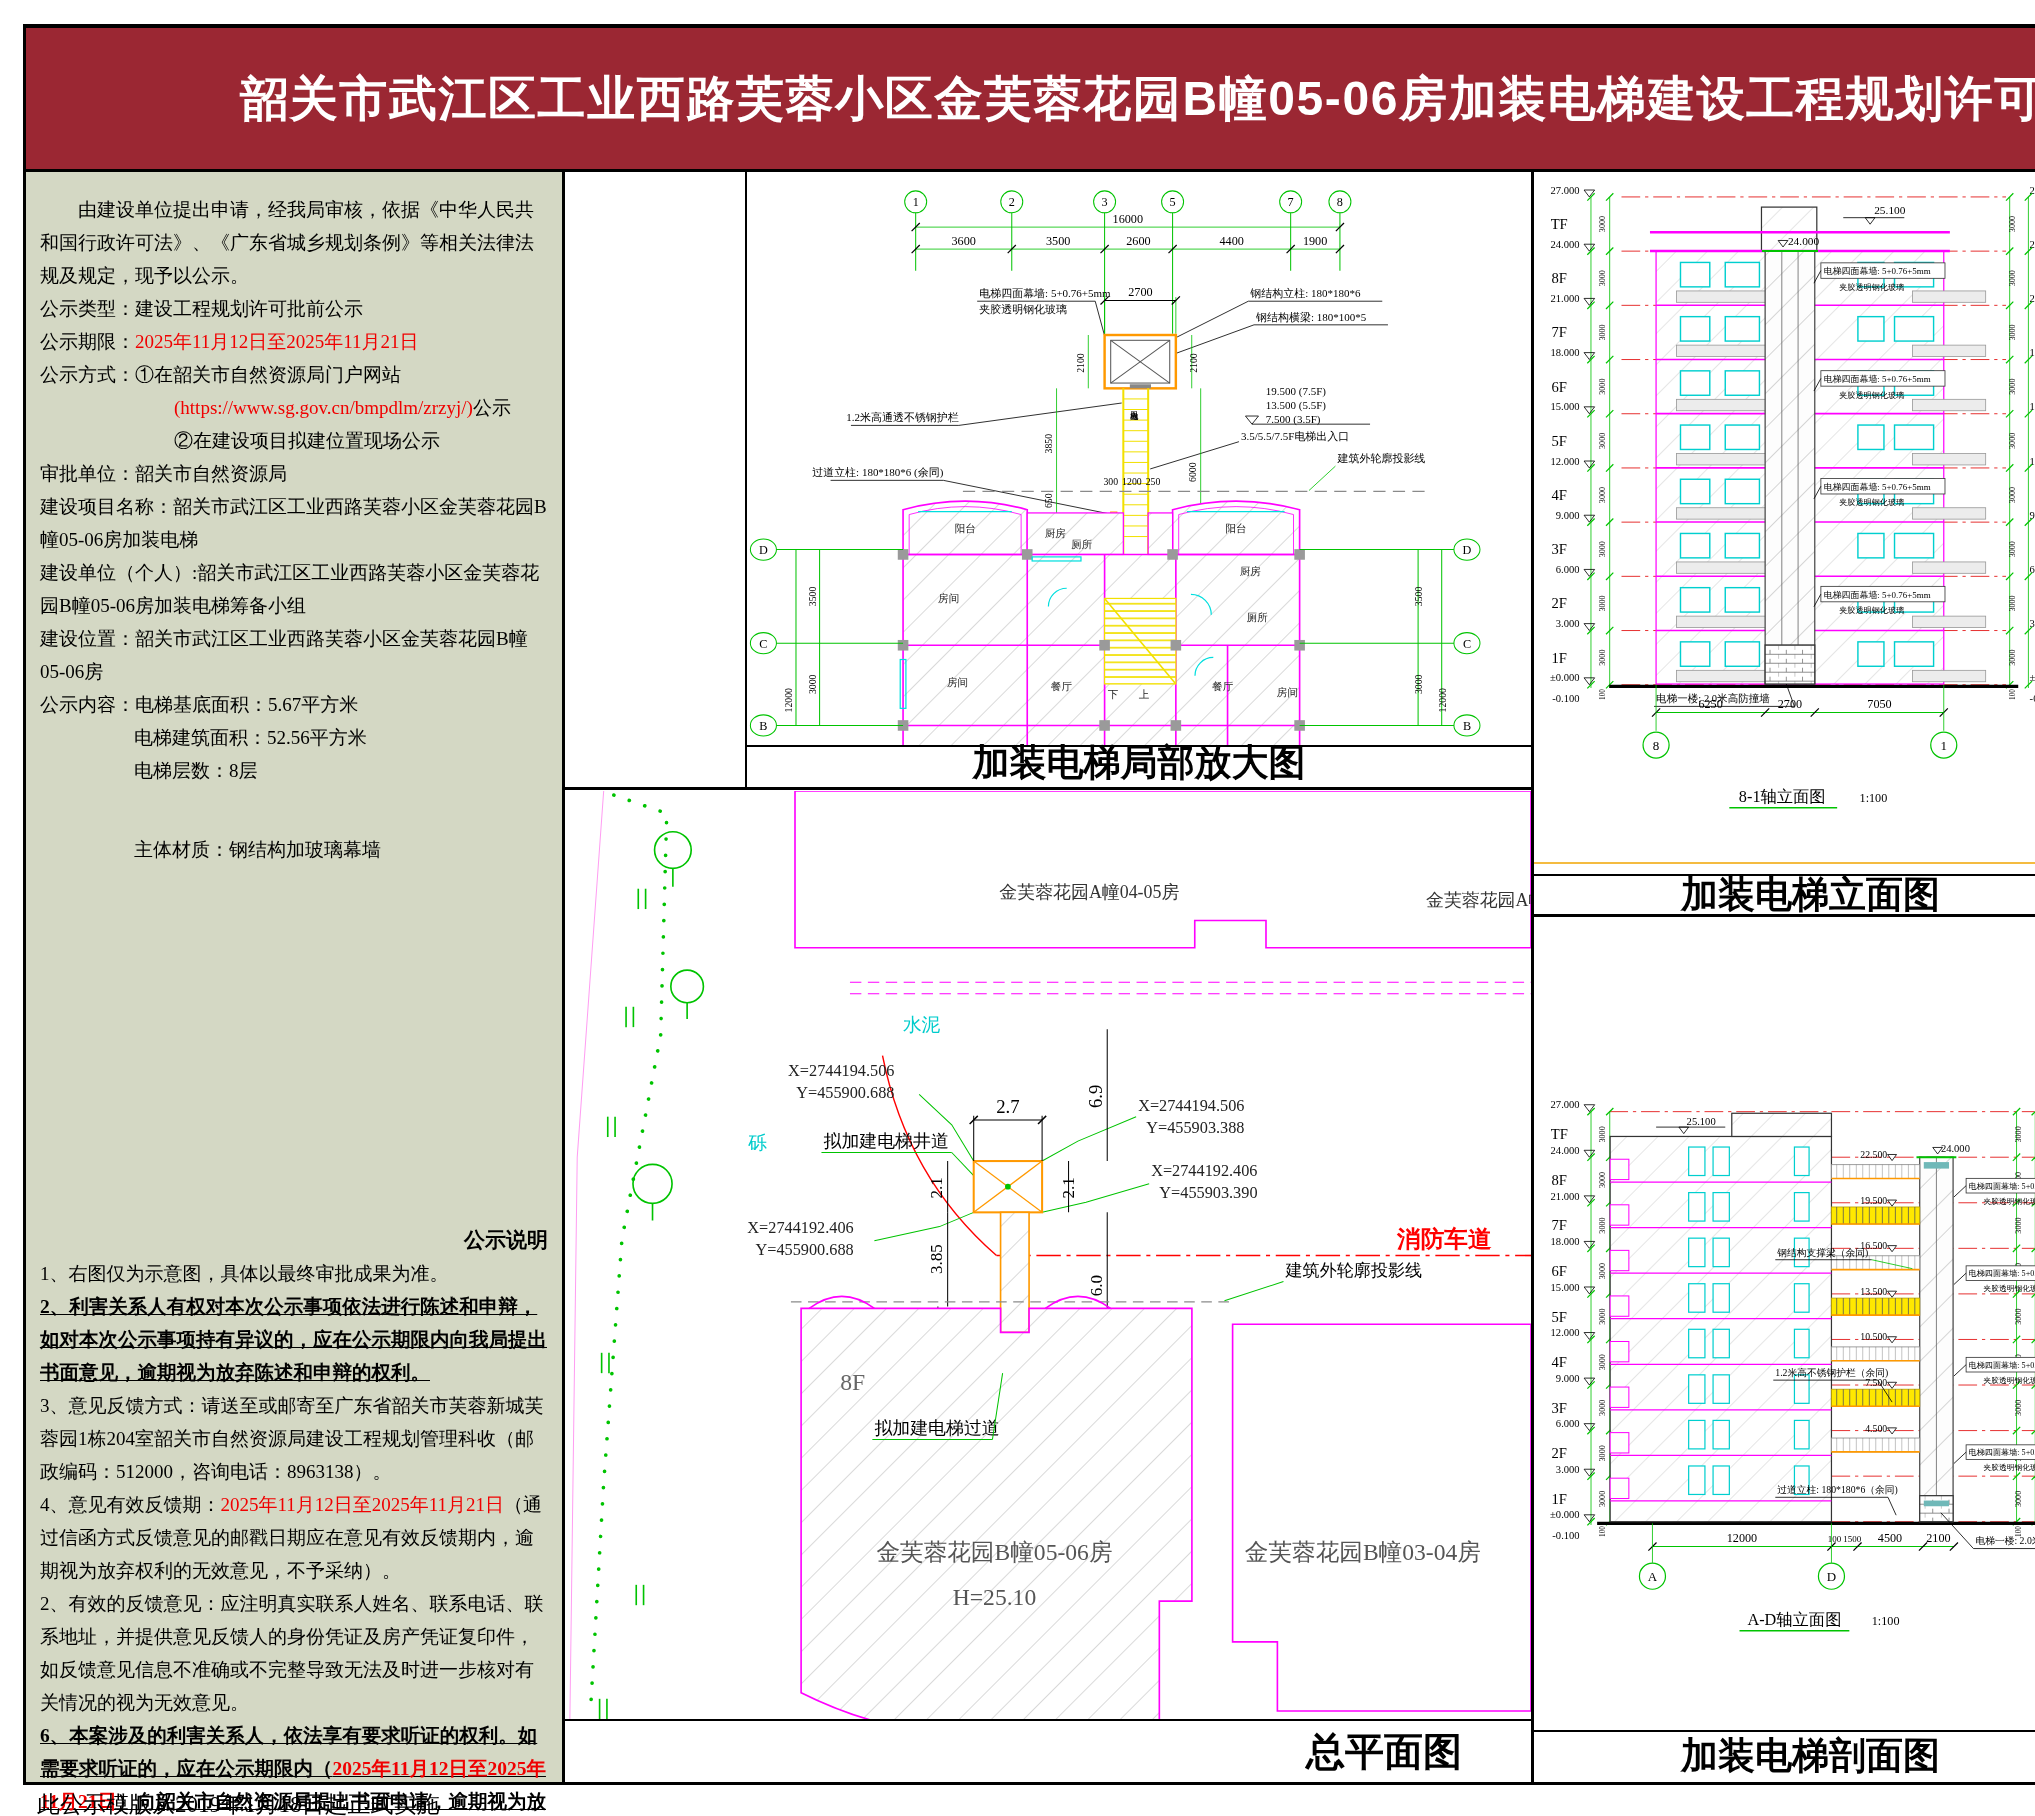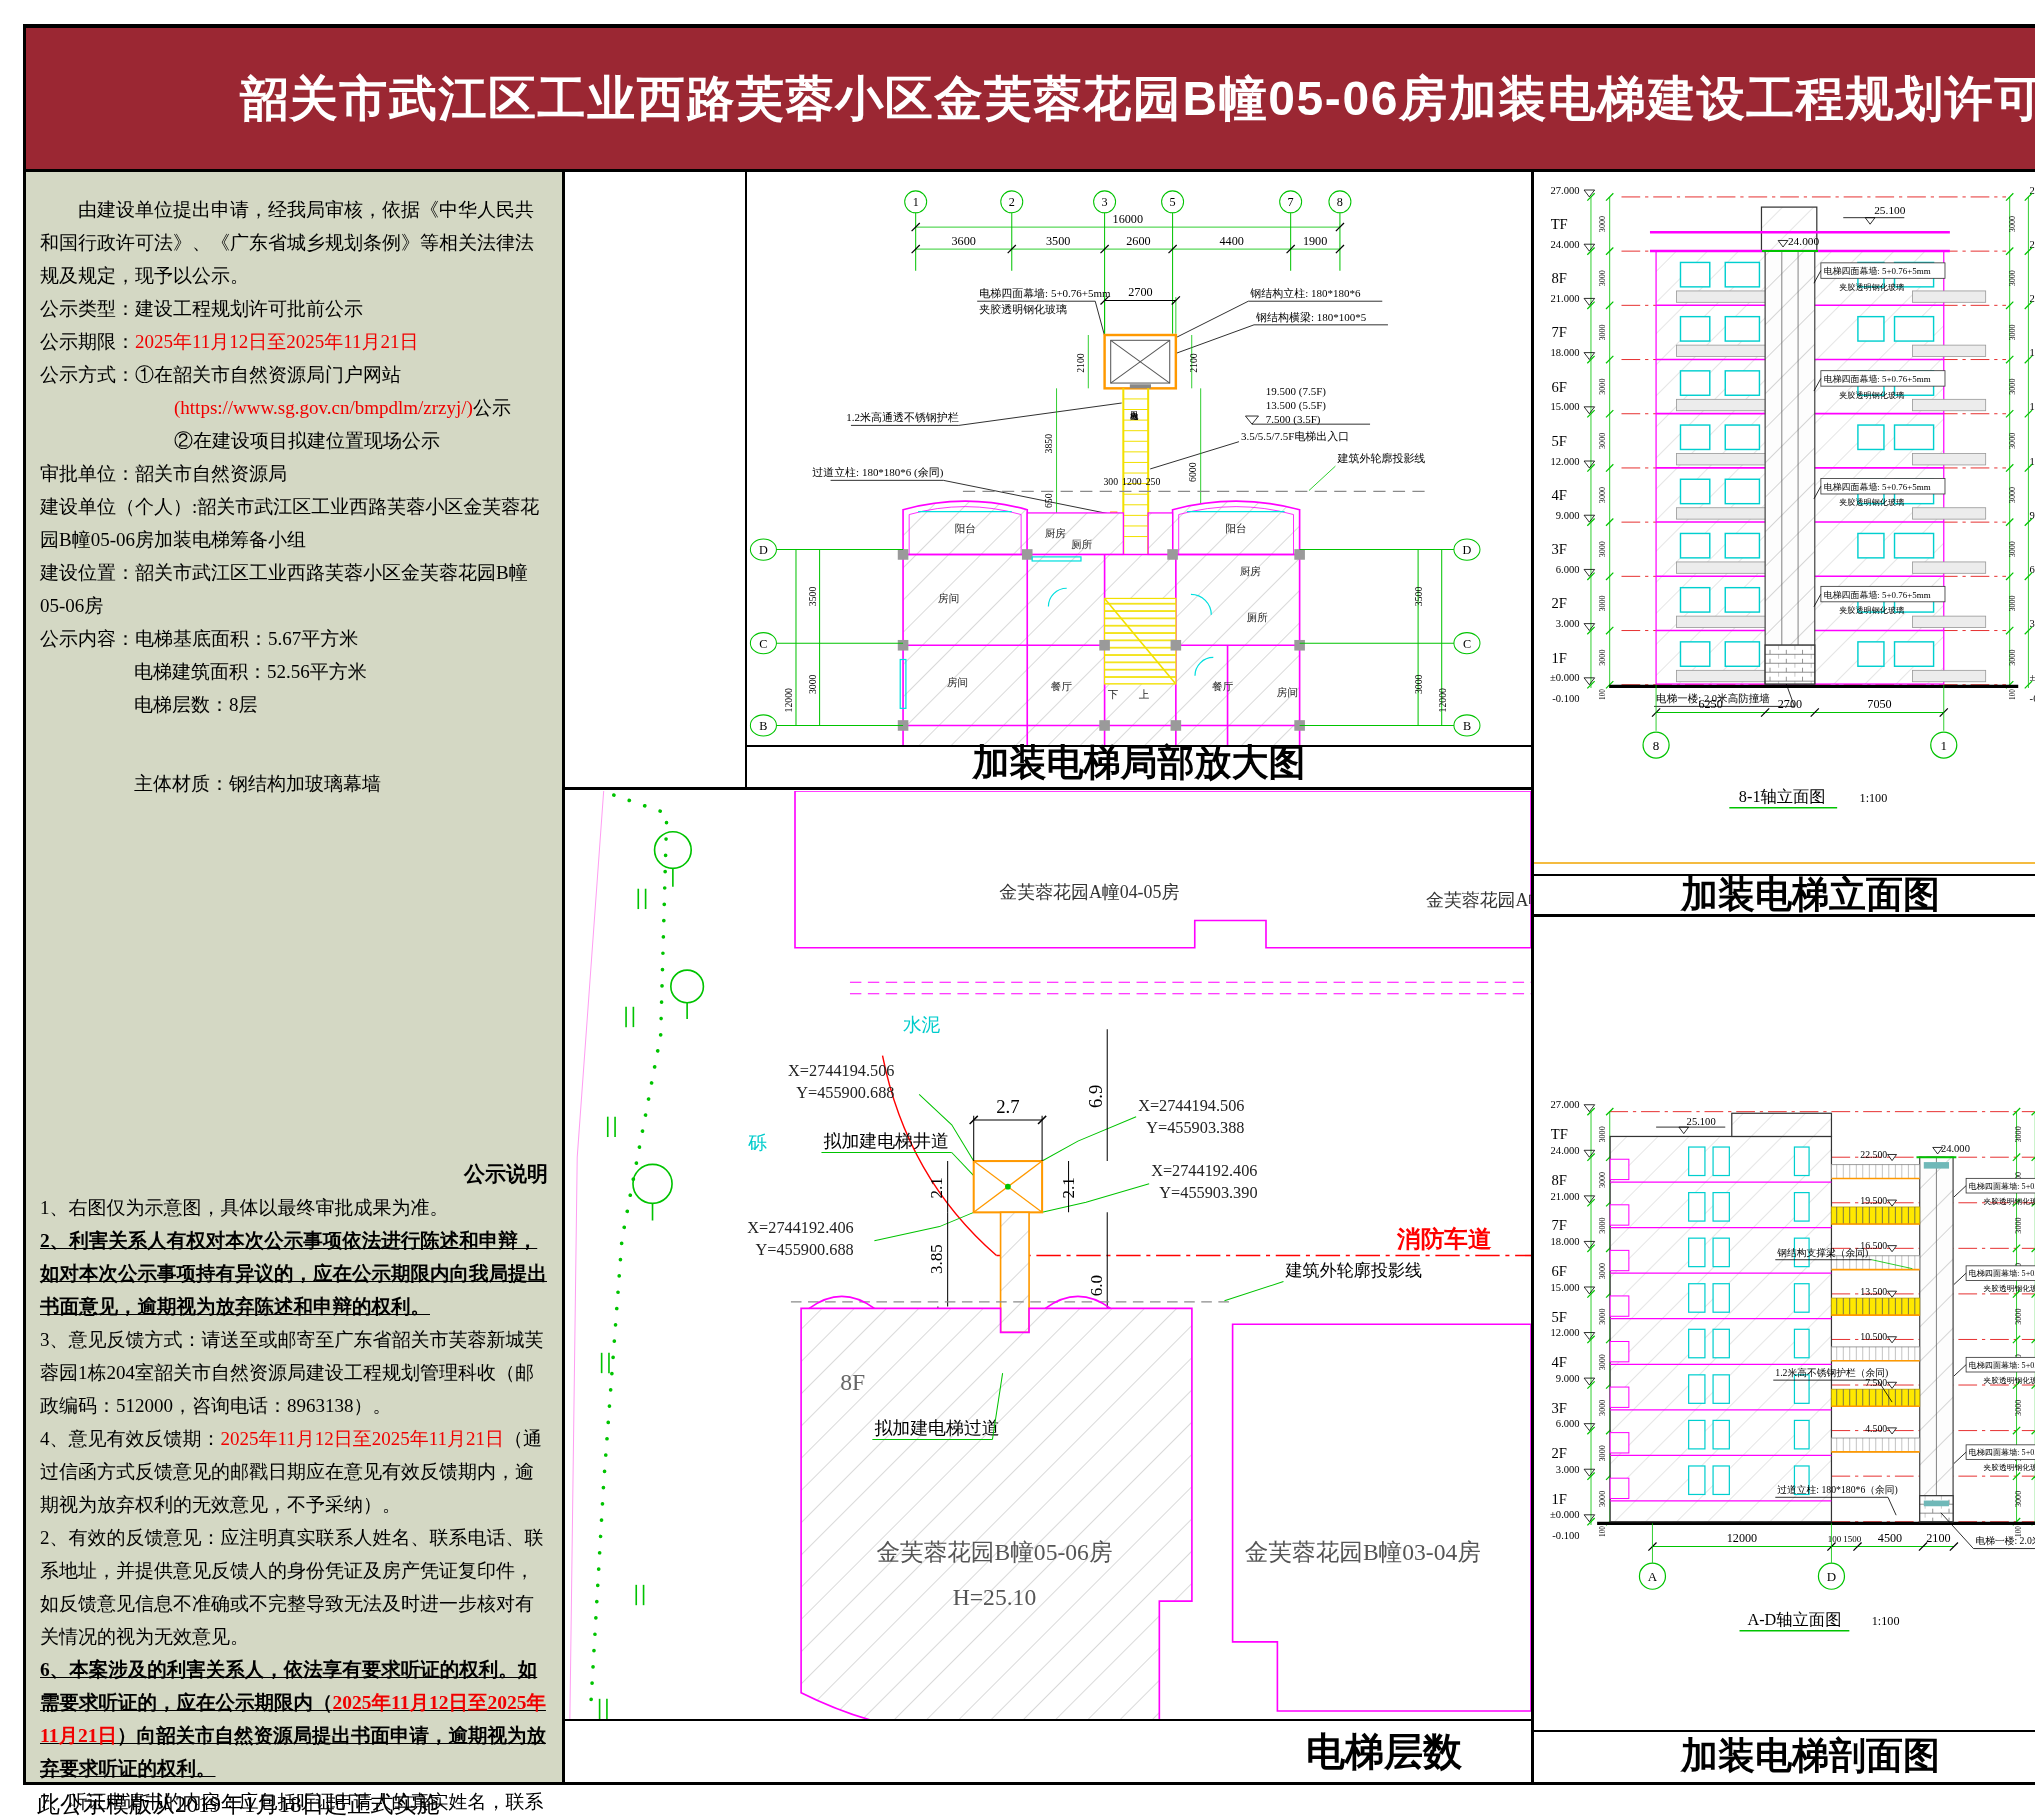--- a/index.html
+++ b/index.html
@@ -41,20 +41,21 @@
 
   <div class="abs left-panel">
     <div class="lp-inner">
       <p class="indent">由建设单位提出申请，经我局审核，依据《中华人民共和国行政许可法》、《广东省城乡规划条例》等相关法律法规及规定，现予以公示。</p>
       <p>公示类型：建设工程规划许可批前公示</p>
       <p><span>公示期限：</span><span class="red">2025年11月12日至2025年11月21日</span></p>
       <p>公示方式：①在韶关市自然资源局门户网站</p>
       <p style="padding-left:134px;"><span class="red">(https://www.sg.gov.cn/bmpdlm/zrzyj/)</span><span>公示</span></p>
       <p style="padding-left:134px;">②在建设项目拟建位置现场公示</p>
       <p>审批单位：韶关市自然资源局</p>
+      <p>建设项目名称：韶关市武江区工业西路芙蓉小区金芙蓉花园B幢05-06房加装电梯</p>
       <p>建设单位（个人）:韶关市武江区工业西路芙蓉小区金芙蓉花园B幢05-06房加装电梯筹备小组</p>
       <p>建设位置：韶关市武江区工业西路芙蓉小区金芙蓉花园B幢05-06房</p>
       <p><span>公示内容：</span><span>电梯基底面积：5.67平方米</span></p>
       <p style="padding-left:94px;">电梯建筑面积：52.56平方米</p>
       <p style="padding-left:94px;">电梯层数：8层</p>
       <p style="padding-left:94px;margin-top:46px;">主体材质：钢结构加玻璃幕墙</p>
       <p class="notes-head">公示说明</p>
       <p class="note-item">1、右图仅为示意图，具体以最终审批成果为准。</p>
       <p class="note-item bu">2、利害关系人有权对本次公示事项依法进行陈述和申辩，如对本次公示事项持有异议的，应在公示期限内向我局提出书面意见，逾期视为放弃陈述和申辩的权利。</p>
       <p class="note-item">3、意见反馈方式：请送至或邮寄至广东省韶关市芙蓉新城芙蓉园1栋204室韶关市自然资源局建设工程规划管理科收（邮政编码：512000，咨询电话：8963138）。</p>
@@ -412,21 +413,21 @@
     </g>
     <text x="760" y="1580" font-size="44">拟加建电梯过道</text>
     <line x1="755" y1="1593" x2="1050" y2="1593" stroke="#00c300" stroke-width="2.5"></line>
     <polyline points="1050,1593 1075,1430" stroke="#00c300" stroke-width="2.5" fill="none"></polyline>
     <g>
       <path d="M1640,1310 L2373,1310 L2373,2260 L1750,2260 L1750,2090 L1640,2090 Z" fill="#fff" stroke="#ff00ff" stroke-width="4"></path>
       <text x="1960" y="1888" font-size="58" fill="#555" text-anchor="middle">金芙蓉花园B幢03-04房</text>
     </g>
   </svg>
   <div class="panel-title" style="left:1099px;top:1723px;width:570px;height:57px;">
-      <span class="ptxt" style="font-size:39px;">电梯层数</span>
+      <span class="ptxt" style="font-size:39px;">总平面图</span>
     </div>
 
   <svg id="elev-svg" style="left:1534px;top:175px;" width="553" height="699" viewBox="0 0 1359 1716">
     <defs>
       <pattern id="gl" width="60" height="60" patternTransform="rotate(45)" patternUnits="userSpaceOnUse">
         <rect width="60" height="60" fill="#fdfdfd"></rect>
           <line x1="0" y1="0" x2="0" y2="60" stroke="#9a9a9a" stroke-width="2"></line>
       </pattern>
       <pattern id="bh" width="54" height="54" patternTransform="rotate(45)" patternUnits="userSpaceOnUse">
         <rect width="54" height="54" fill="#fff"></rect>

